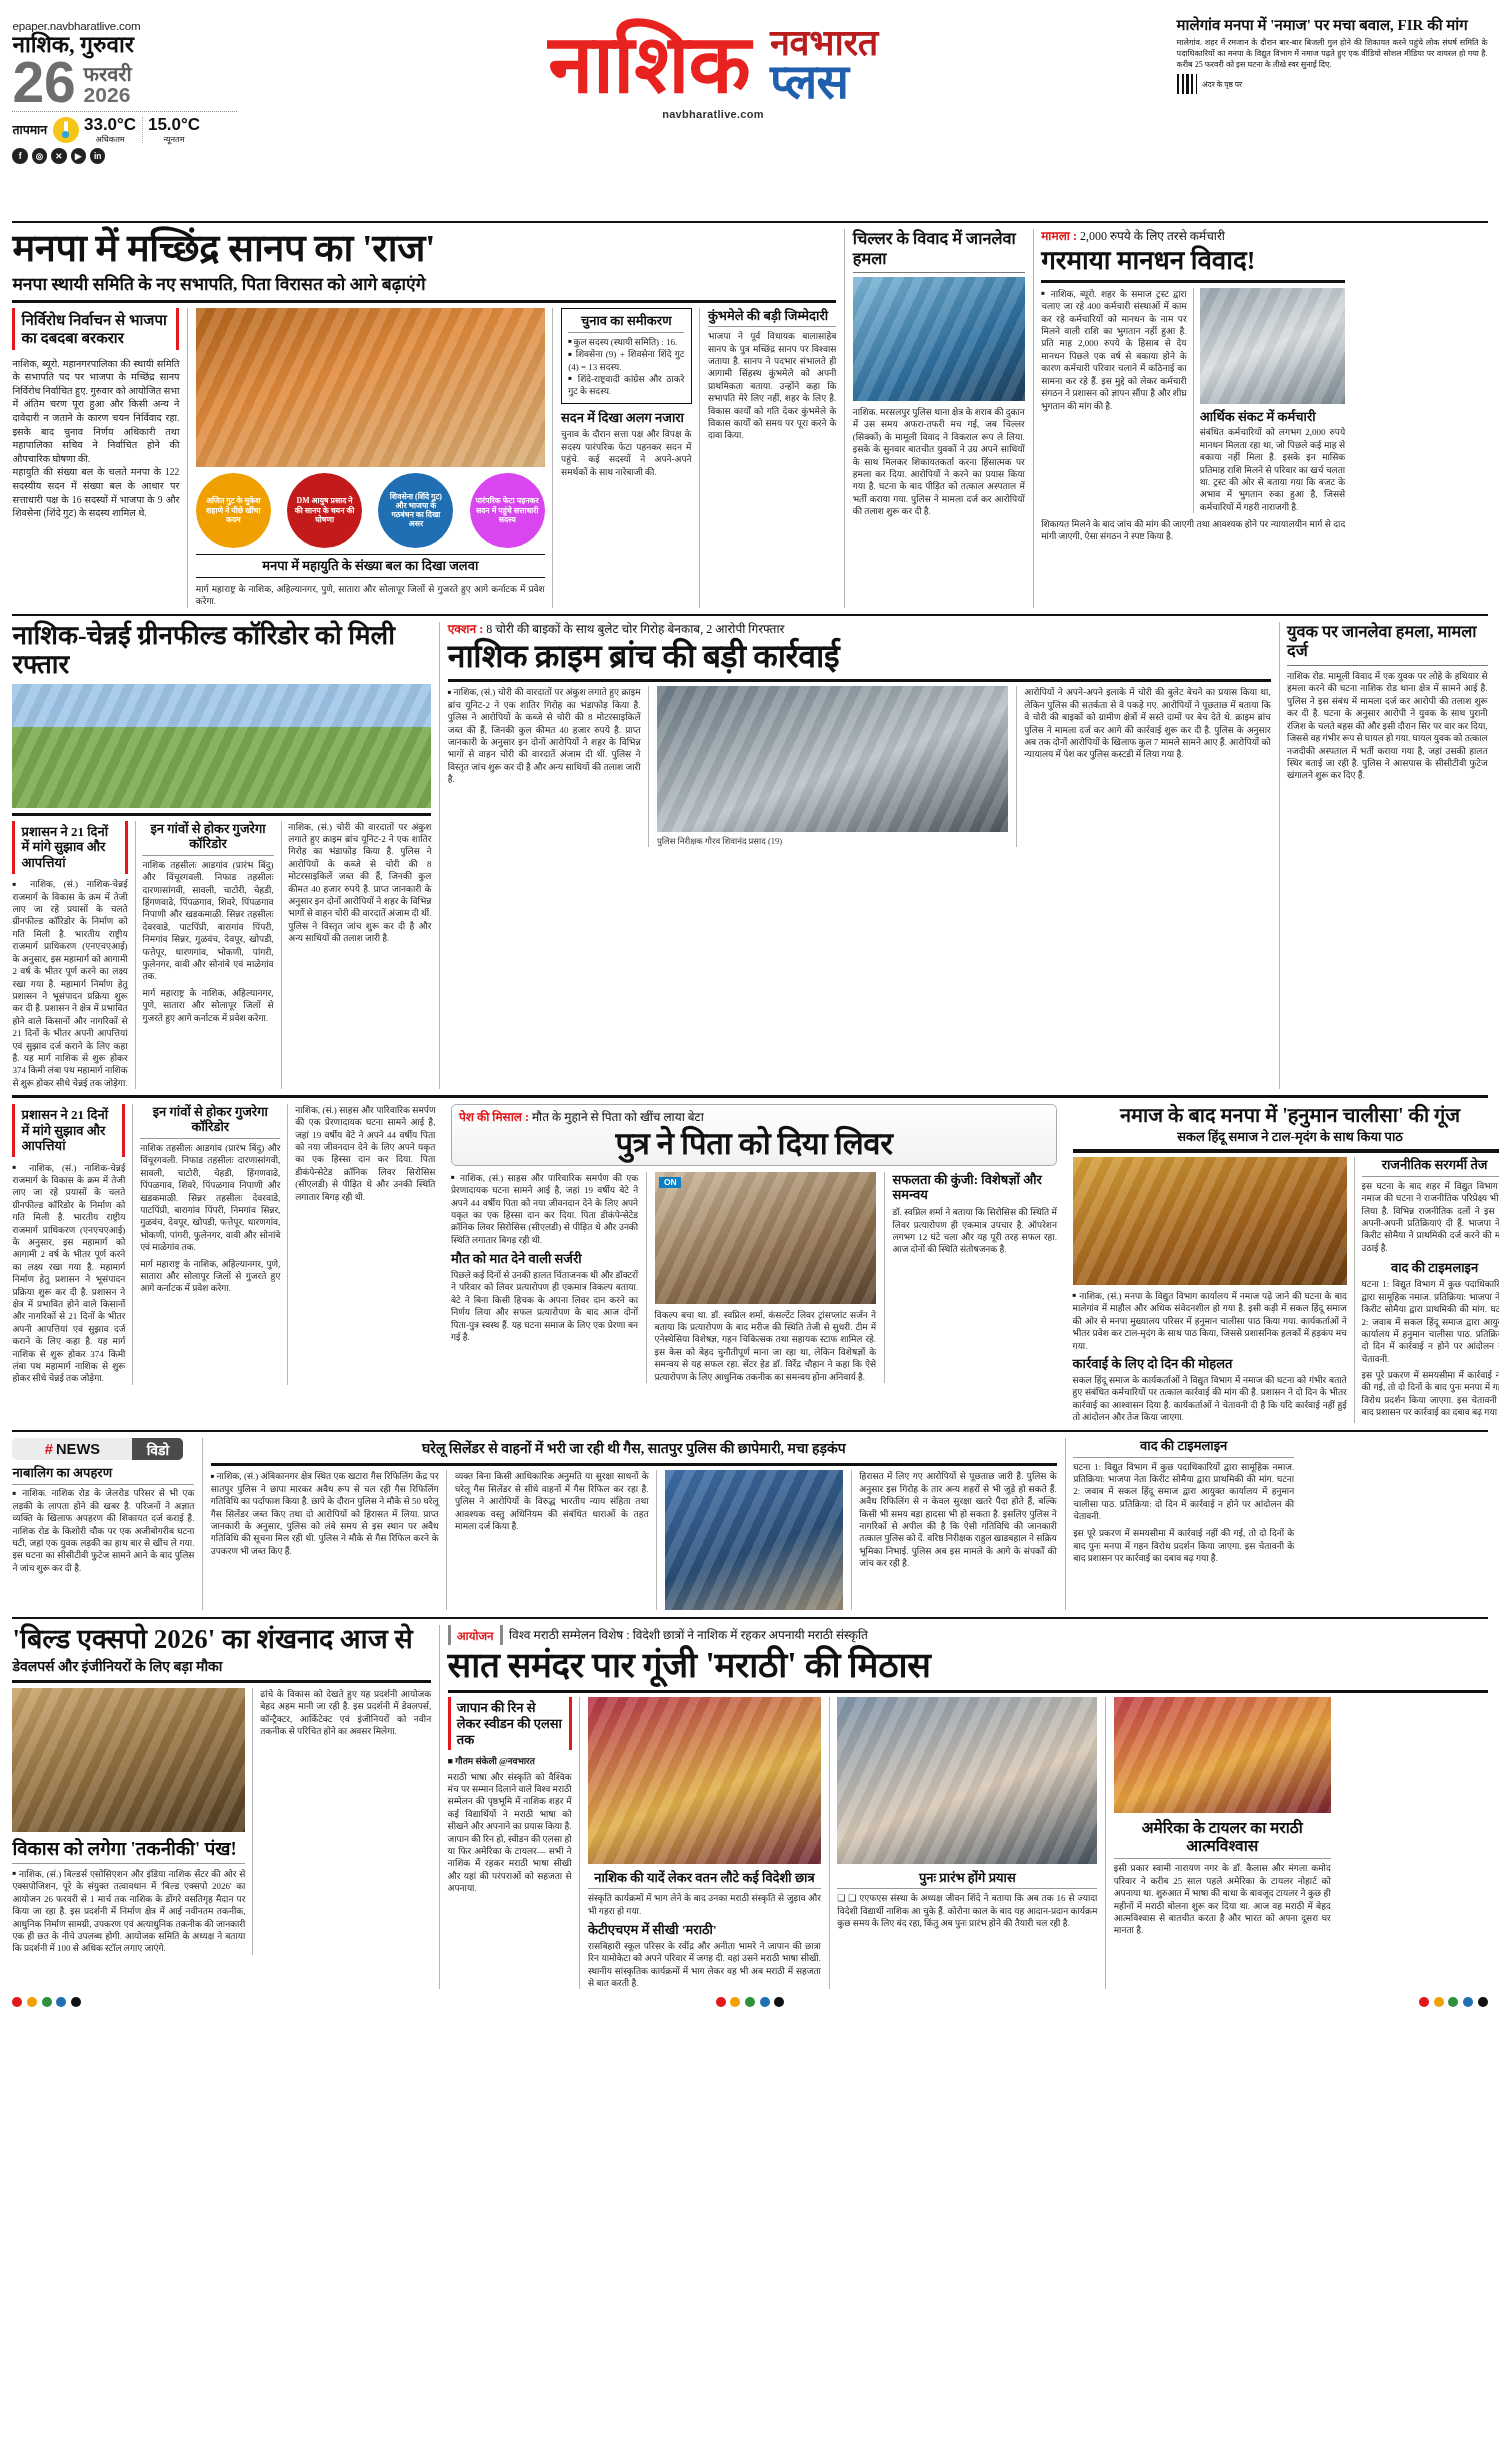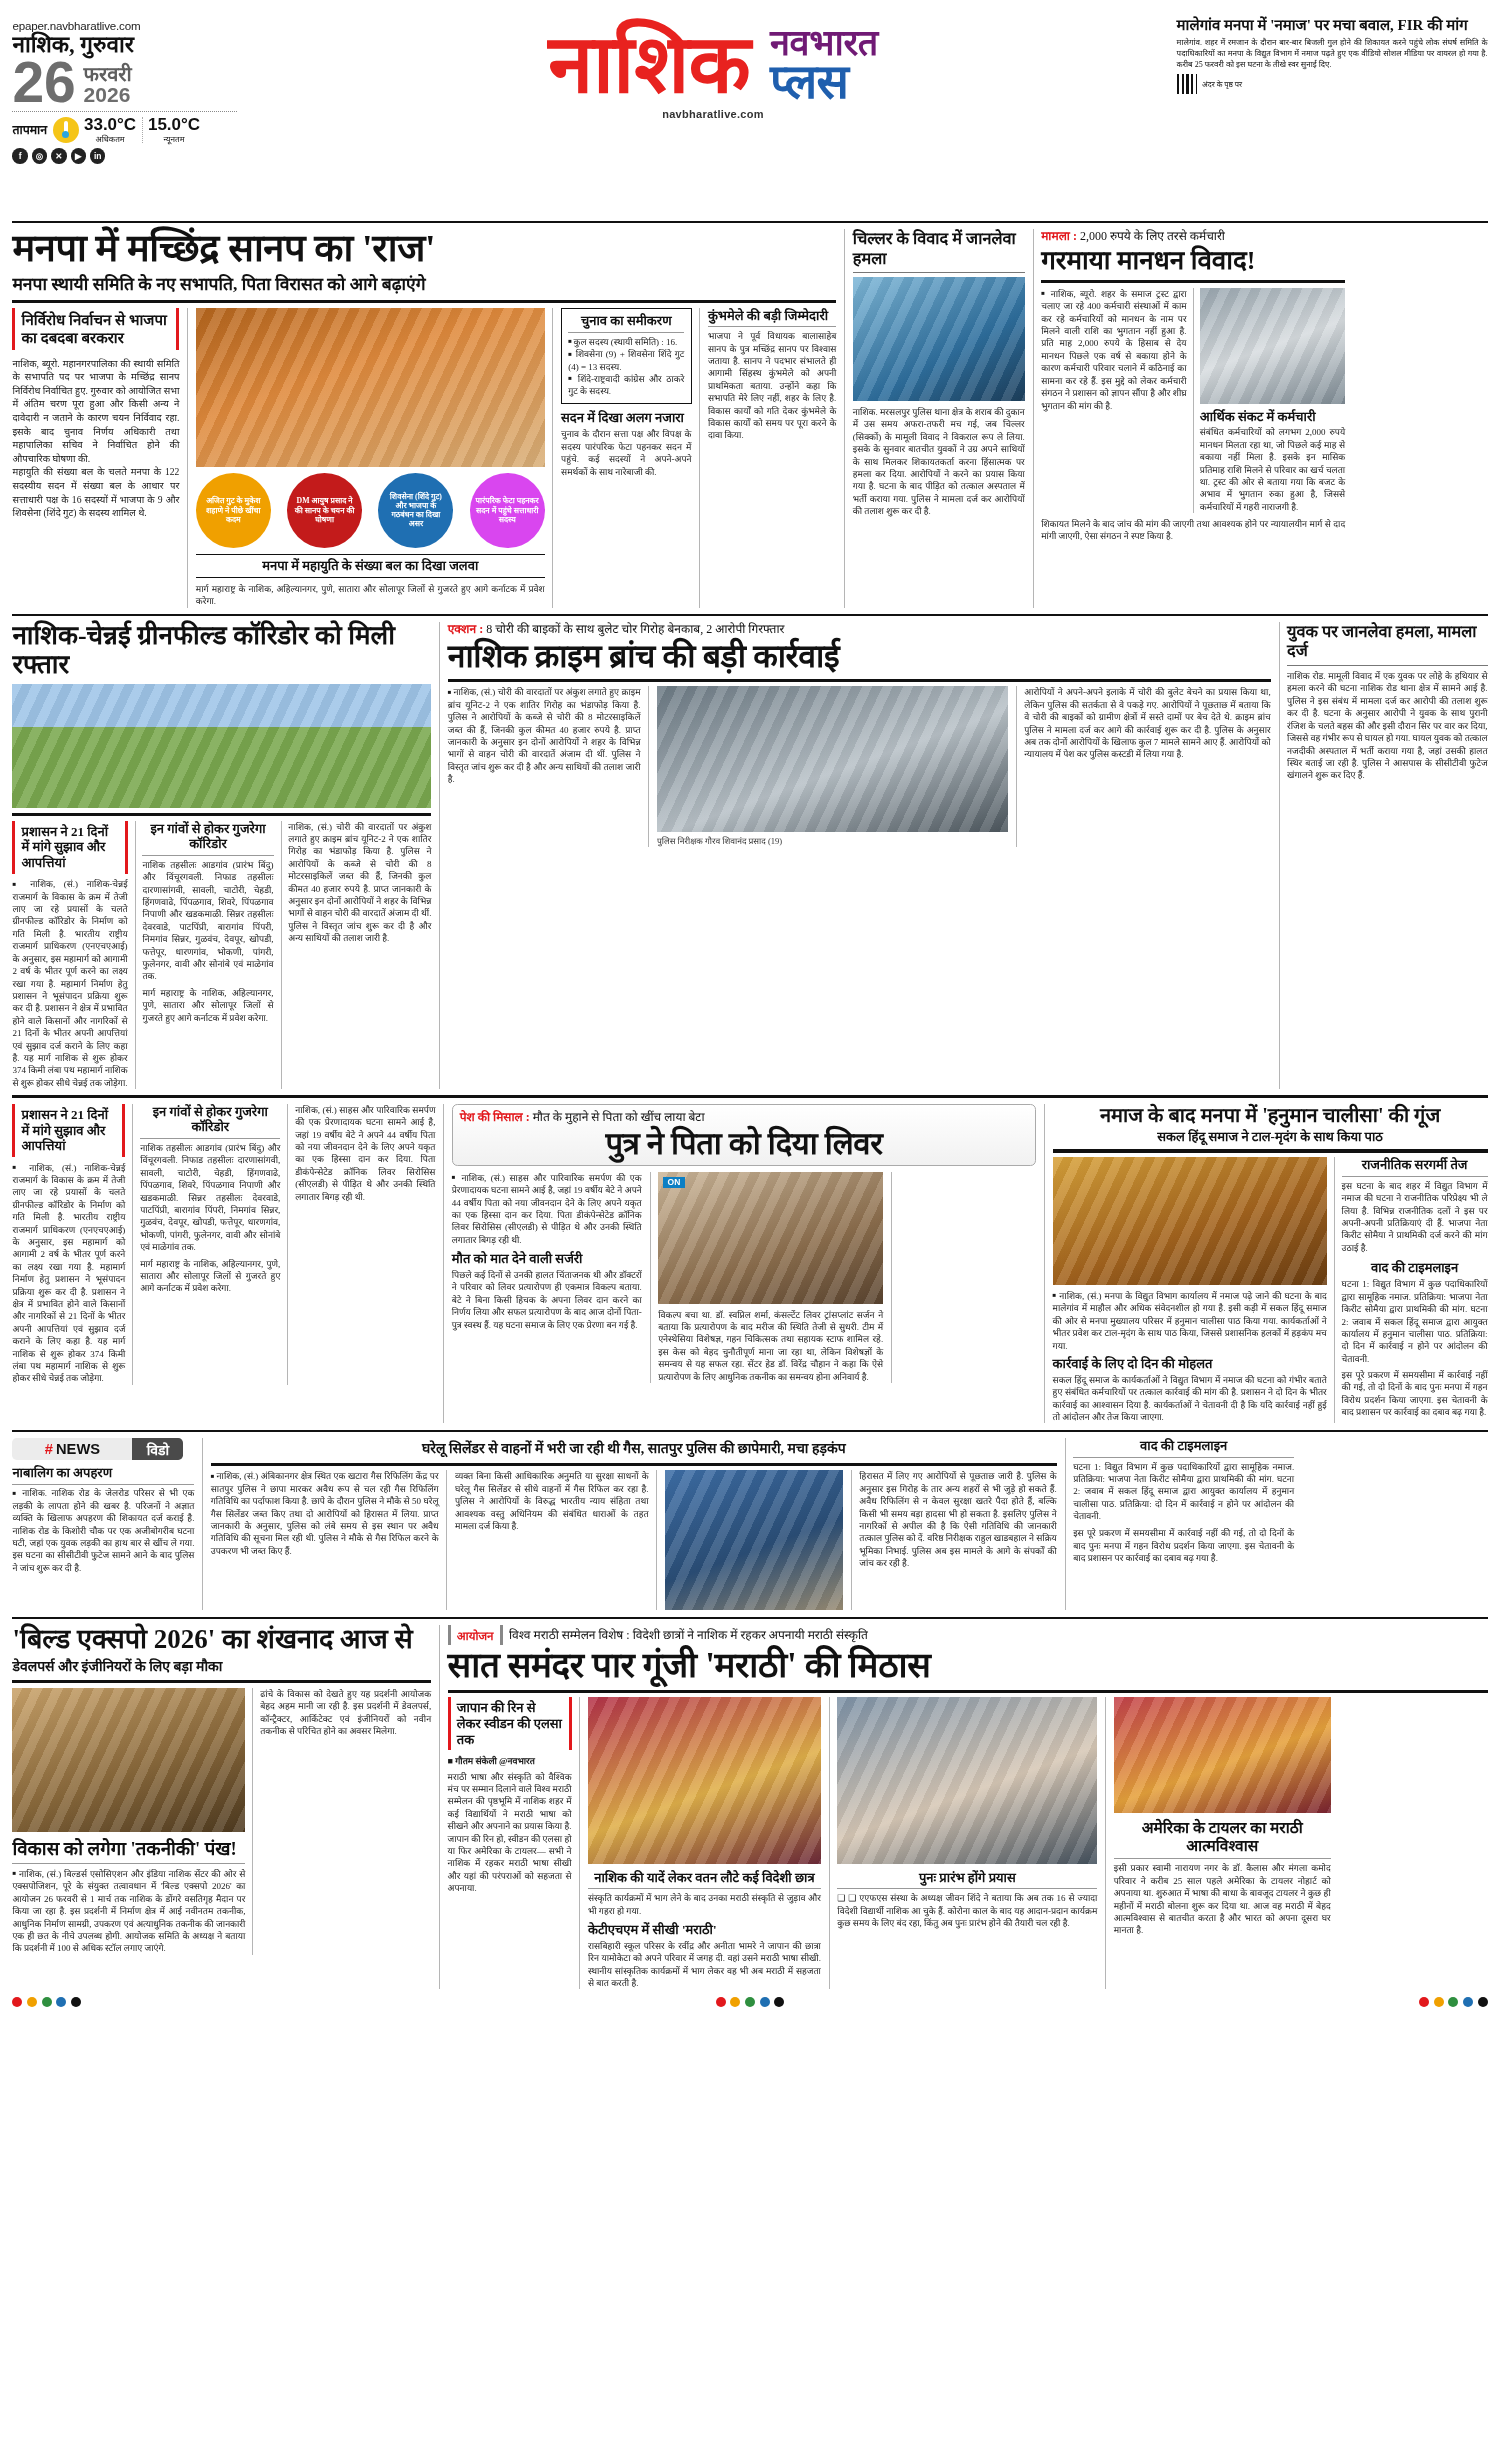--- a/index.html
+++ b/index.html
@@ -50,21 +50,21 @@
   .tsep { width:0.8px; height:26px; border-left:1.6px dotted #aaa; }
   .socials { display:flex; gap:3.9px; margin-top:4.7px; }
   .soc { width:15.5px; height:15.5px; border-radius:50%; background:#222; color:#fff;
     font-family:"Liberation Sans", sans-serif; font-size:8.5px; font-weight:bold;
     display:flex; align-items:center; justify-content:center; }
 
   .mh-center { flex:1; text-align:center; padding-top:15.5px; position:relative; }
   .logo-row { display:flex; align-items:center; justify-content:center; gap:20px;font-family:Liberation Serif, serif; }
   .logo-nashik { font-size:81px; font-weight:bold; color:#e8221f; line-height:.95; letter-spacing:-0.8px; }
   .logo-stack { text-align:left; line-height:.92; }
-  .logo-nav { font-size:36px; font-weight:bold; color:#701a75; letter-spacing:-0.4px; }
+  .logo-nav { font-size:36px; font-weight:bold; color:#b91c1c; letter-spacing:-0.4px; }
   .logo-plus { font-size:48px; font-weight:bold; color:#1f5fae; letter-spacing:-0.8px; }
   .logo-site { font-family:"Liberation Sans", sans-serif; font-size:11px; font-weight:bold; color:#333; margin-top:4.7px; letter-spacing:0.3px; }
 
   .mh-right { width:311px; padding-top:4.7px; }
   .mh-r-title { font-size:15px; font-weight:bold; line-height:1.26; }
   .mh-r-body { font-size:8px; line-height:1.33; text-align:justify; margin-top:3.9px; }
   .qr-row { display:flex; align-items:center; gap:5.4px; margin-top:3.9px; }
   .qr { width:20px; height:20px; background:
       repeating-linear-gradient(90deg,#111 0 2.3px,#fff 2.3px 4.7px),
       repeating-linear-gradient(0deg,#111 0 2.3px,transparent 2.3px 4.7px); }
@@ -370,20 +370,24 @@
         </div>
         <div class="vrule"></div>
         <div style="width:225px;">
           <div style="position:relative;">
             <div class="photo" style="height:132px; background:linear-gradient(160deg,#cdb89b,#8d6f4e 60%,#5a4430);"></div>
             <span class="onbadge" style="position:absolute; left:4.7px; top:4.7px;">ON</span>
           </div>
           <div class="body-txt s" style="margin-top:4.7px;">विकल्प बचा था. डॉ. स्वप्निल शर्मा, कंसल्टेंट लिवर ट्रांसप्लांट सर्जन ने बताया कि प्रत्यारोपण के बाद मरीज की स्थिति तेजी से सुधरी. टीम में एनेस्थेसिया विशेषज्ञ, गहन चिकित्सक तथा सहायक स्टाफ शामिल रहे. इस केस को बेहद चुनौतीपूर्ण माना जा रहा था, लेकिन विशेषज्ञों के समन्वय से यह सफल रहा. सेंटर हेड डॉ. विरेंद्र चौहान ने कहा कि ऐसे प्रत्यारोपण के लिए आधुनिक तकनीक का समन्वय होना अनिवार्य है.</div>
         </div>
         <div class="vrule"></div>
+        <div style="width:167px;">
+          <div class="h-5">सफलता की कुंजी: विशेषज्ञों और समन्वय</div>
+          <div class="body-txt s" style="margin-top:3.1px;">डॉ. स्वप्निल शर्मा ने बताया कि सिरोसिस की स्थिति में लिवर प्रत्यारोपण ही एकमात्र उपचार है. ऑपरेशन लगभग 12 घंटे चला और यह पूरी तरह सफल रहा. आज दोनों की स्थिति संतोषजनक है.</div>
+        </div>
       </div>
     </div>
 
     <div class="vrule"></div>
 
     <div class="col" style="width:435px;">
       <div class="h-3" style="text-align:center;">नमाज के बाद मनपा में 'हनुमान चालीसा' की गूंज</div>
       <div class="h-5" style="text-align:center; margin-top:2.3px;">सकल हिंदू समाज ने टाल-मृदंग के साथ किया पाठ</div>
       <div class="hr-blk"></div>
       <div style="display:flex; gap:7px;">

